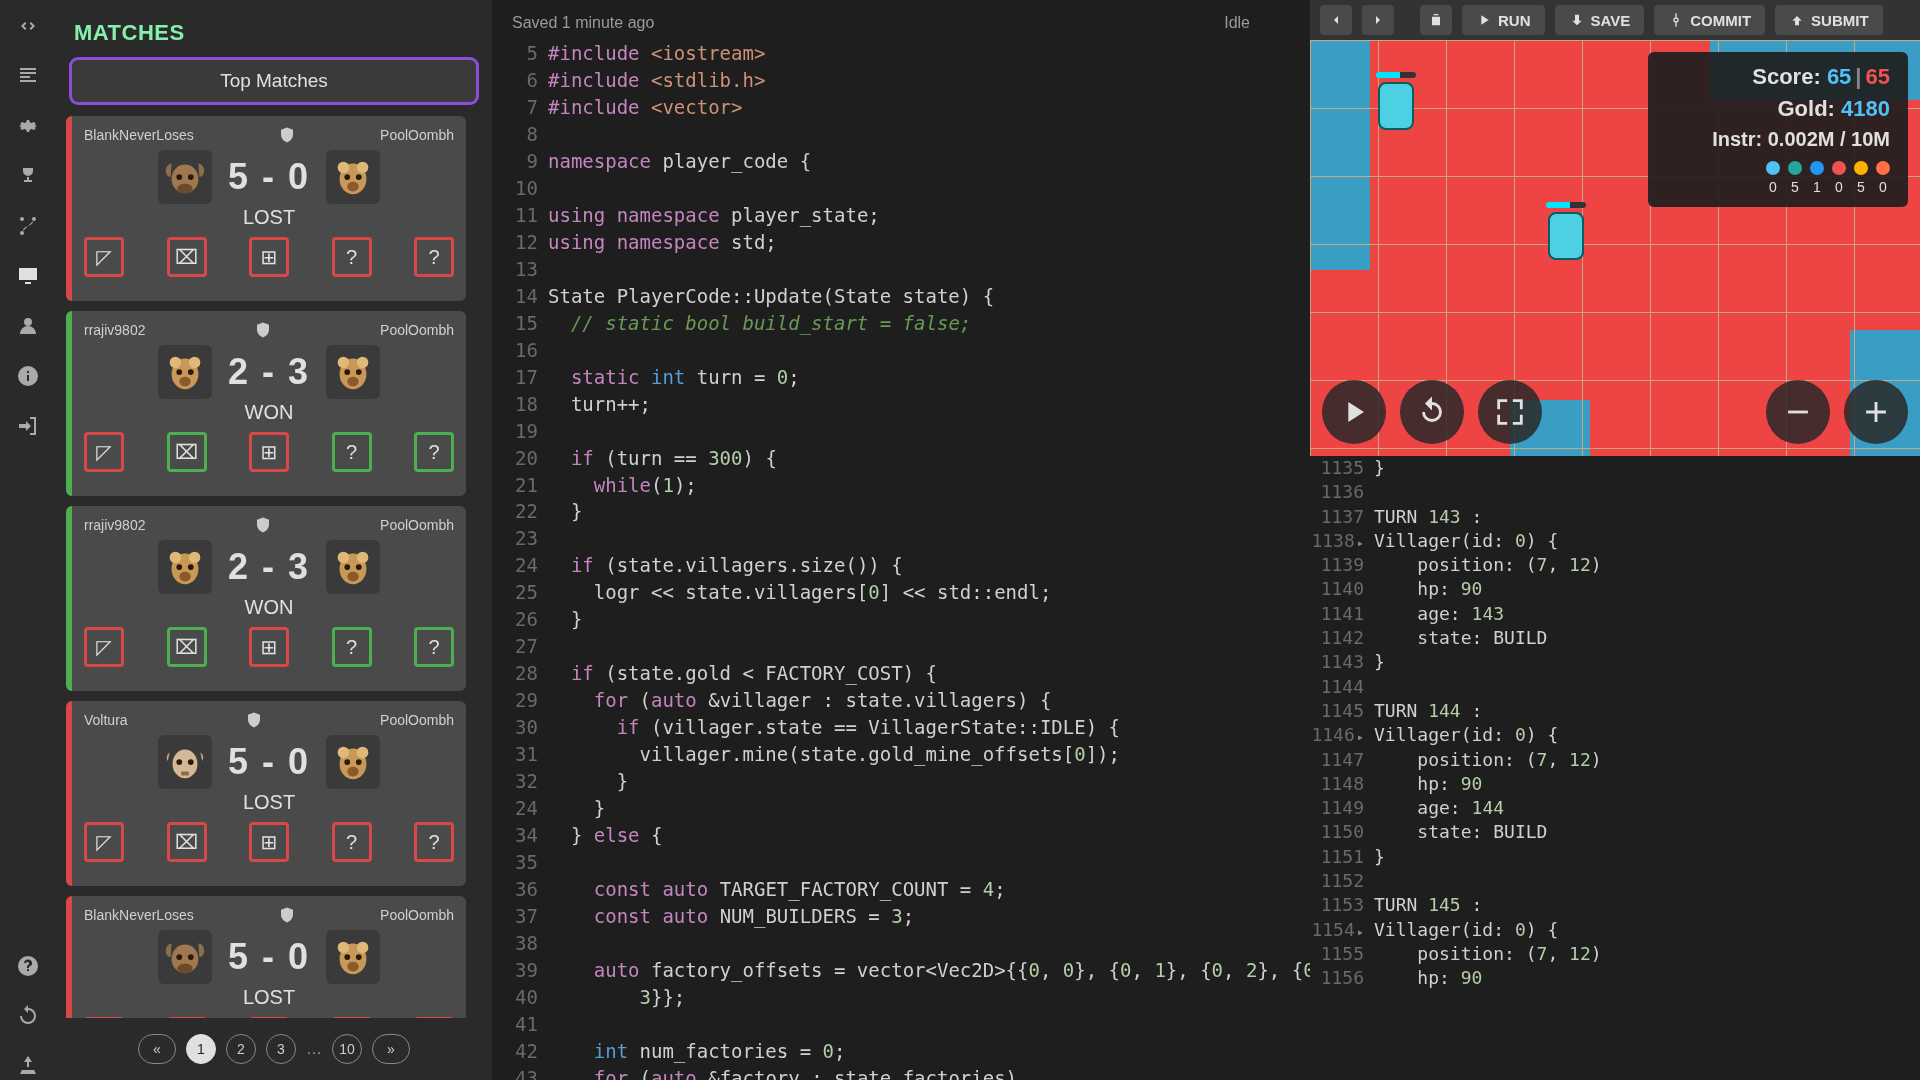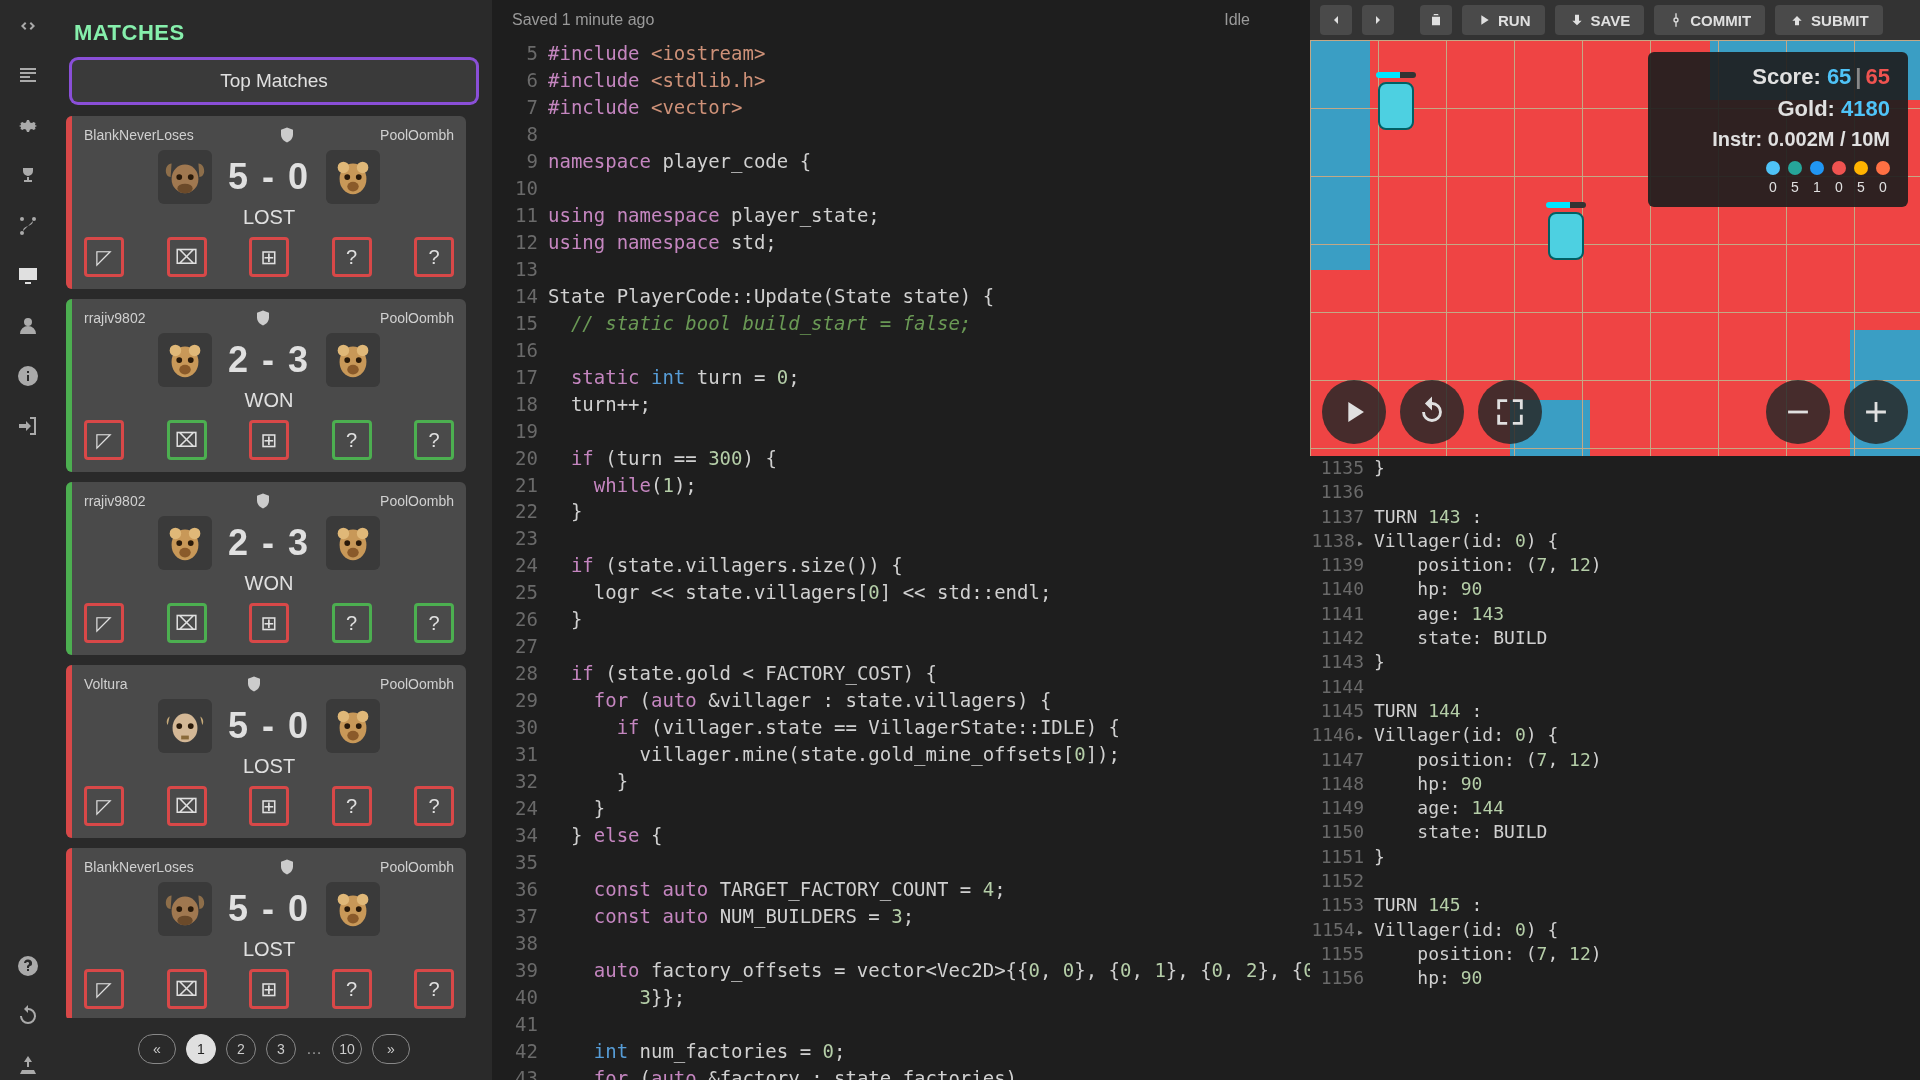--- a/index.html
+++ b/index.html
@@ -13,21 +13,21 @@
 .sidenav svg { width: 24px; height: 24px; fill: #aaa; }
 .sidenav .active svg { fill: #e0e0e0; }
 
 .matches-panel { width: 436px; background: #2a2a2a; display: flex; flex-direction: column; padding: 12px 10px; }
 .matches-panel h2 { color: #86efac; font-size: 22px; font-weight: 700; padding: 8px 8px 14px; letter-spacing: 0.5px; }
 .tabs { display: flex; gap: 8px; margin-bottom: 14px; padding: 0 6px; }
 .tab { flex: 1; text-align: center; padding: 10px 0; border-radius: 6px; font-size: 19px; color: #ccc; background: #3a3a3a; cursor: pointer; }
 .tab.active { background: #3a3a3a; box-shadow: 0 0 0 3px #8a4fd8; color: #e0e0e0; }
 
 .match-list { flex: 1; overflow-y: auto; padding-right: 16px; }
-.match-card { background: #4a4a4a; border-radius: 6px; margin-bottom: 10px; position: relative; padding: 10px 12px 12px 18px; }
+.match-card { background: #4a4a4a; border-radius: 6px; margin-bottom: 10px; position: relative; padding: 10px 12px 24px 18px; }
 .match-card::before { content: ''; position: absolute; left: 0; top: 0; bottom: 0; width: 6px; border-radius: 6px 0 0 6px; }
 .match-card.lost::before { background: #d84848; }
 .match-card.won::before { background: #4caf50; }
 .match-head { display: flex; align-items: center; justify-content: space-between; font-size: 14px; color: #d0d0d0; }
 .match-head .shield { width: 18px; height: 18px; }
 .match-mid { display: flex; align-items: center; justify-content: center; gap: 16px; margin: 6px 0 2px; }
 .match-mid .avatar { width: 54px; height: 54px; border-radius: 6px; background: #3a3a3a; display: flex; align-items: center; justify-content: center; }
 .match-mid .score { color: #e0e0e0; font-size: 36px; font-weight: 600; letter-spacing: 2px; }
 .match-result { text-align: center; color: #e0e0e0; font-size: 20px; font-weight: 500; margin-bottom: 8px; }
 .match-icons { display: flex; justify-content: space-between; gap: 10px; }
@@ -35,21 +35,21 @@
 .micon.red { border-color: #d84848; }
 .micon.green { border-color: #4caf50; }
 
 .pagination { display: flex; align-items: center; justify-content: center; gap: 10px; padding: 16px 0 4px; }
 .page-btn { width: 30px; height: 30px; border-radius: 50%; border: 1px solid #888; background: transparent; color: #ccc; display: flex; align-items: center; justify-content: center; font-size: 14px; cursor: pointer; }
 .page-btn.active { background: #e0e0e0; color: #222; border-color: #e0e0e0; }
 .page-btn.wide { width: 38px; border-radius: 15px; }
 .page-dots { color: #999; }
 
 .center-panel { flex: 1; background: #1e1e1e; display: flex; flex-direction: column; min-width: 0; }
-.editor-top { height: 40px; display: flex; align-items: center; padding: 0 20px; color: #9a9a9a; font-size: 16px; }
+.editor-top { height: 40px; display: flex; align-items: flex-end; padding: 8px 20px; color: #9a9a9a; font-size: 16px; }
 .editor-top .idle { margin-left: auto; margin-right: 40px; }
 
 .code-editor { flex: 1; display: flex; font-family: 'Consolas', 'Monaco', monospace; font-size: 19px; line-height: 1.42; overflow: hidden; }
 .gutter { width: 56px; text-align: right; padding-right: 10px; color: #6a6a6a; user-select: none; }
 .code-lines { flex: 1; white-space: pre; color: #d0d0d0; overflow: hidden; }
 .tok-kw { color: #c586c0; }
 .tok-type { color: #569cd6; }
 .tok-str { color: #ce9178; }
 .tok-num { color: #b5cea8; }
 .tok-cm { color: #6a9955; font-style: italic; }

